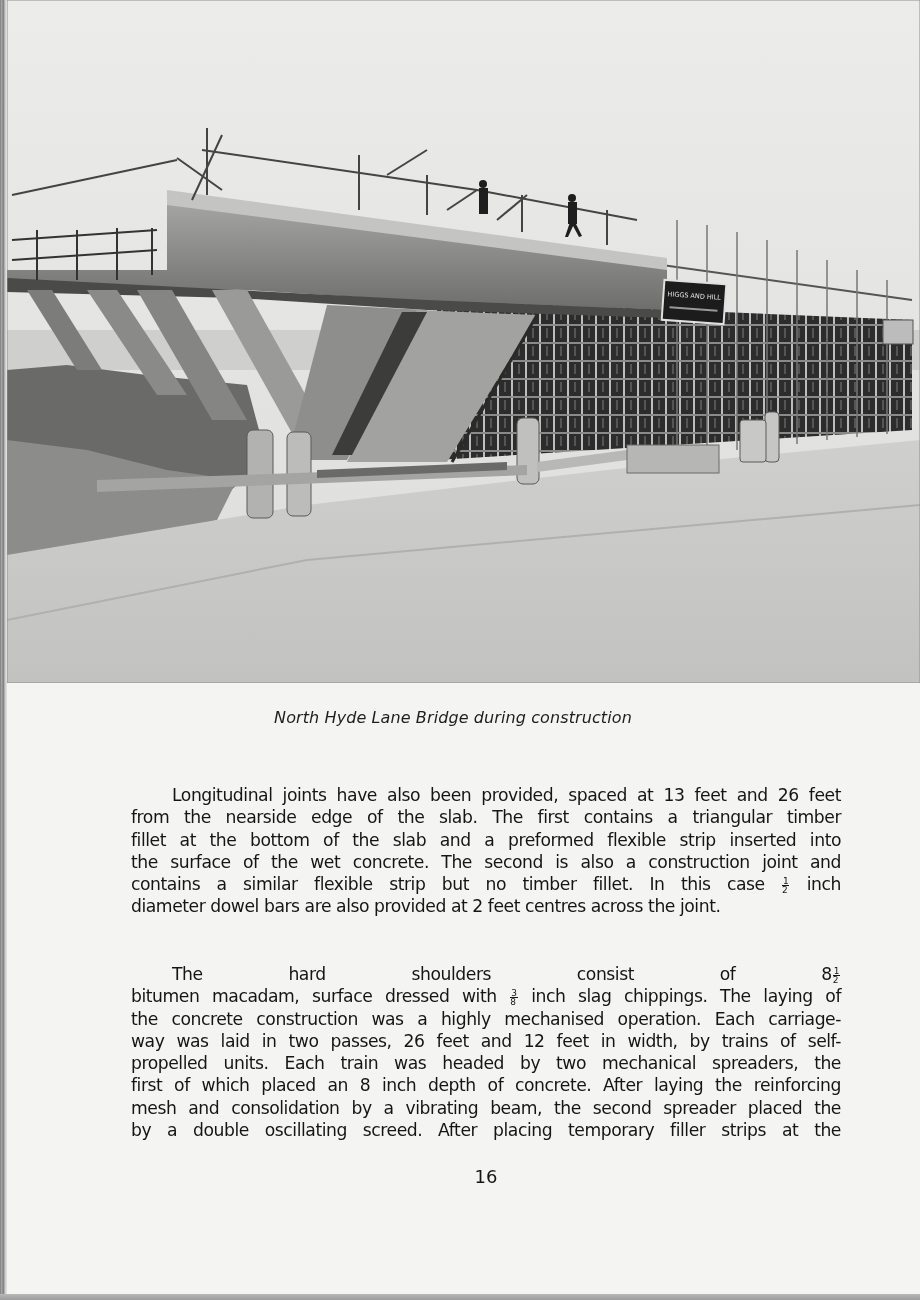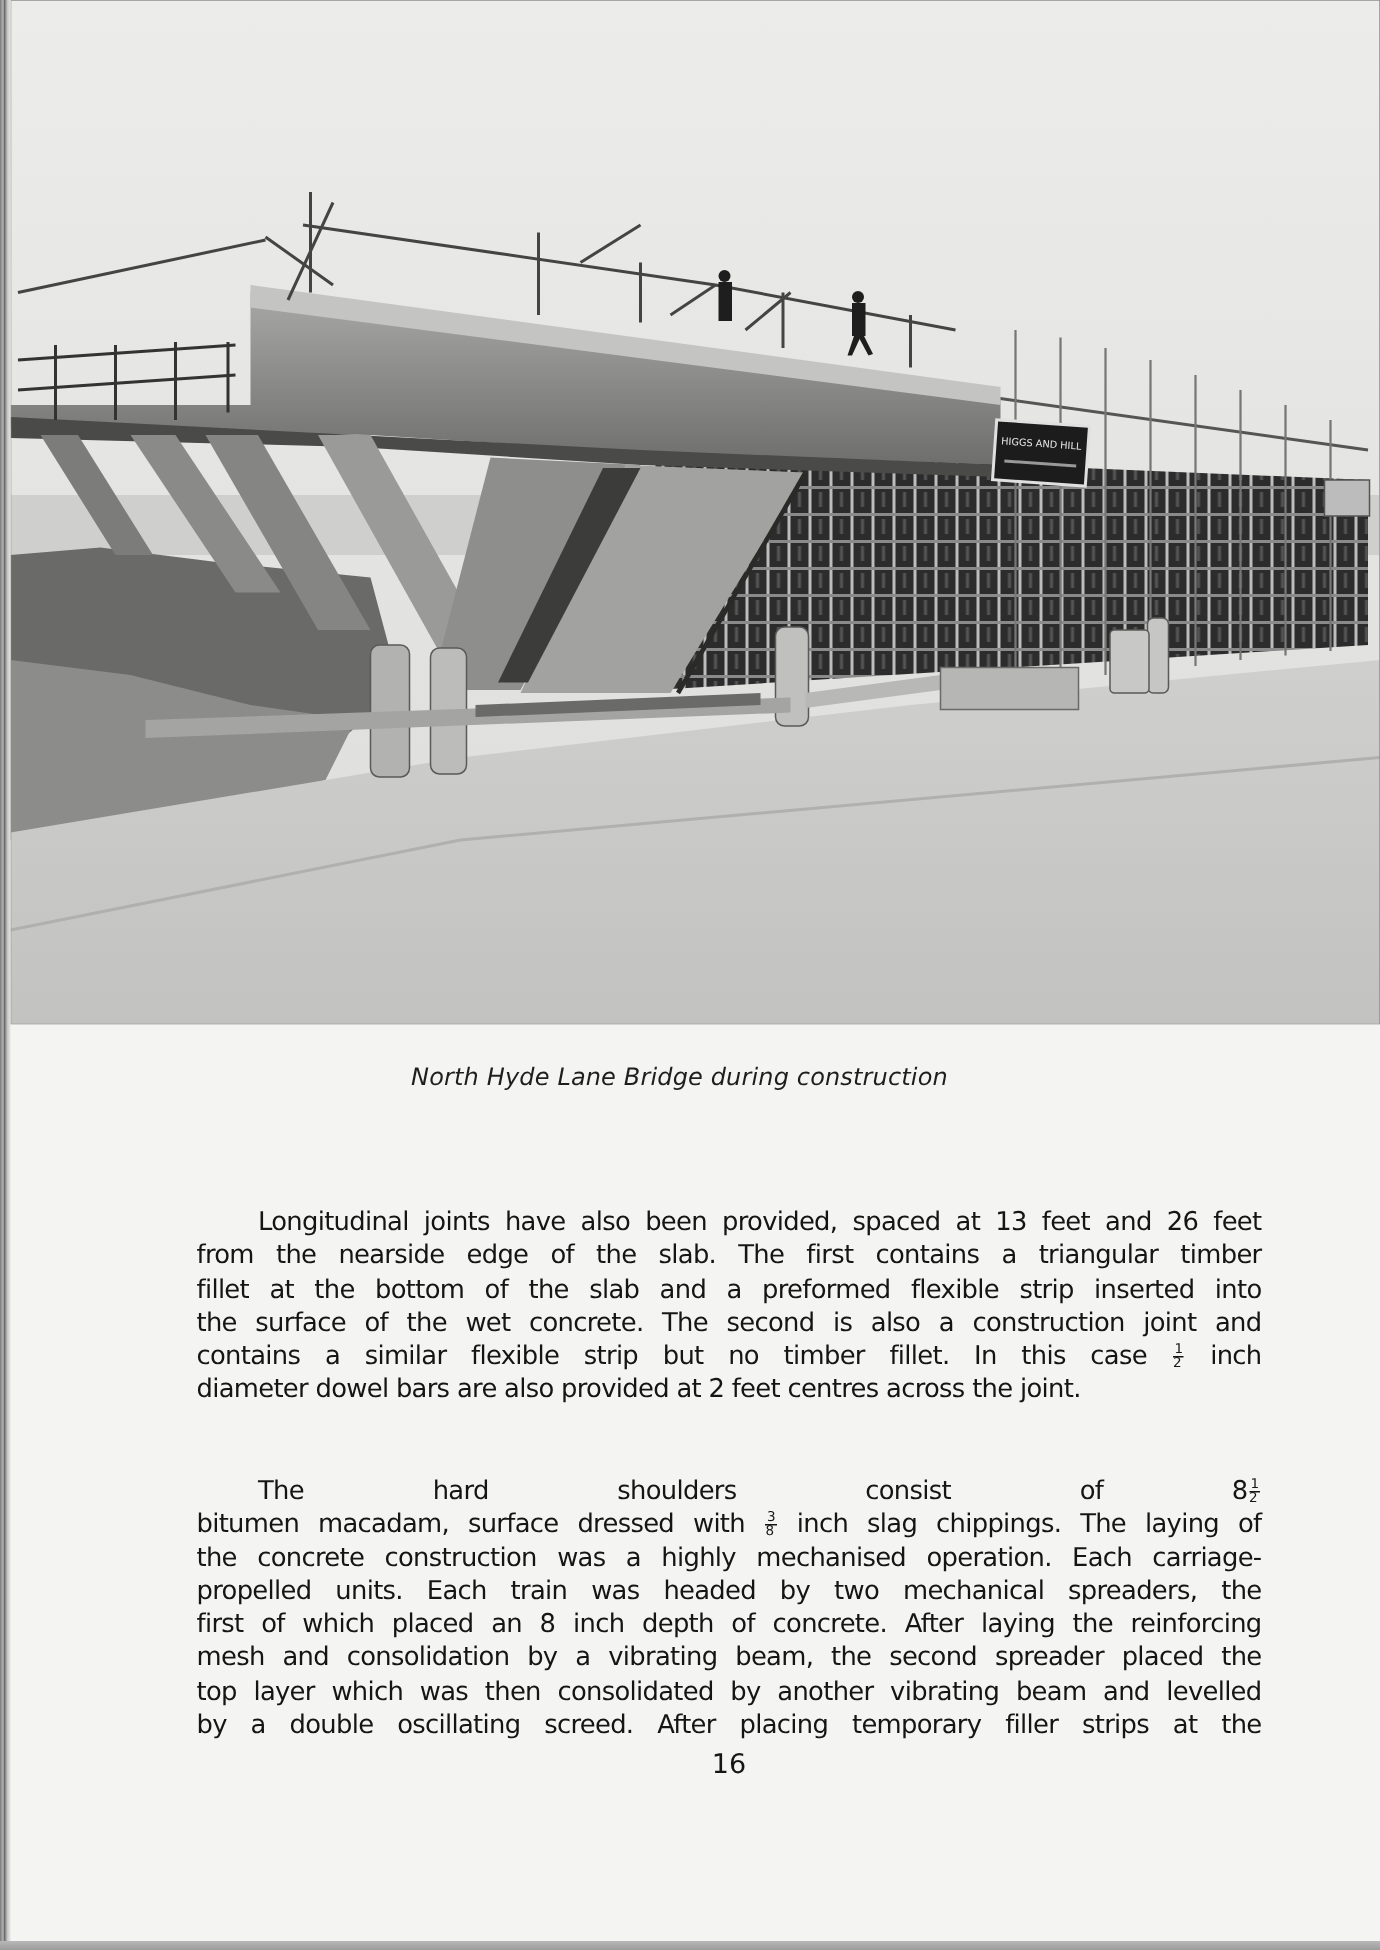--- a/index.html
+++ b/index.html
@@ -31,21 +31,21 @@
       font-family: "DejaVu Sans", sans-serif; letter-spacing: 0.1px;
     }
     .body-text {
       position: absolute; left: 131px; width: 710px;
       font-size: 17.2px; line-height: 22.3px; color: #151515;
       text-align: justify; text-align-last: justify;
       font-family: "DejaVu Sans", sans-serif; letter-spacing: -0.45px;
       word-spacing: 0px;
     }
     .body-text .line { display: block; white-space: nowrap; text-align-last: justify; text-align: justify; }
-    .body-text .line.indent { padding-left: 41px; margin-top: 20px; }
+    .body-text .line.indent { padding-left: 41px; }
     .body-text .line.last { text-align-last: left; }
     .p1 { top: 784px; }
     .p2 { top: 963px; }
     .frac {
       display: inline-block; font-size: 9px; line-height: 8px; vertical-align: middle;
       text-align: center; margin: 0 1px;
     }
     .frac span { display: block; }
     .frac .num { border-bottom: 1px solid #151515; padding: 0 1px; }
     .page-number {
@@ -195,22 +195,22 @@
   </div>
 
   <div class="body-text p2">
     <span class="line indent">
       <span>The hard shoulders consist of 8</span><span class="frac"><span class="num">1</span><span>2</span></span>
     </span>
     <span class="line">
       <span>bitumen macadam, surface dressed with </span><span class="frac"><span class="num">3</span><span>8</span></span><span> inch slag chippings.  The laying of</span>
     </span>
     <span class="line">the concrete construction was a highly mechanised operation.  Each carriage-</span>
+    <span class="line">way was laid in two passes, 26 feet and 12 feet in width, by trains of self-</span>
     <span class="line">propelled units.  Each train was headed by two mechanical spreaders, the</span>
     <span class="line">first of which placed an 8 inch depth of concrete.  After laying the reinforcing</span>
     <span class="line">mesh and consolidation by a vibrating beam, the second spreader placed the</span>
-    <span class="line">top layer which was then consolidated by another vibrating beam and levelled</span>
     <span class="line">by a double oscillating screed.  After placing temporary filler strips at the</span>
   </div>
 
   <div class="page-number">16</div>
 </div>
 <div class="bottom-shadow"></div>
 
 </body></html>

